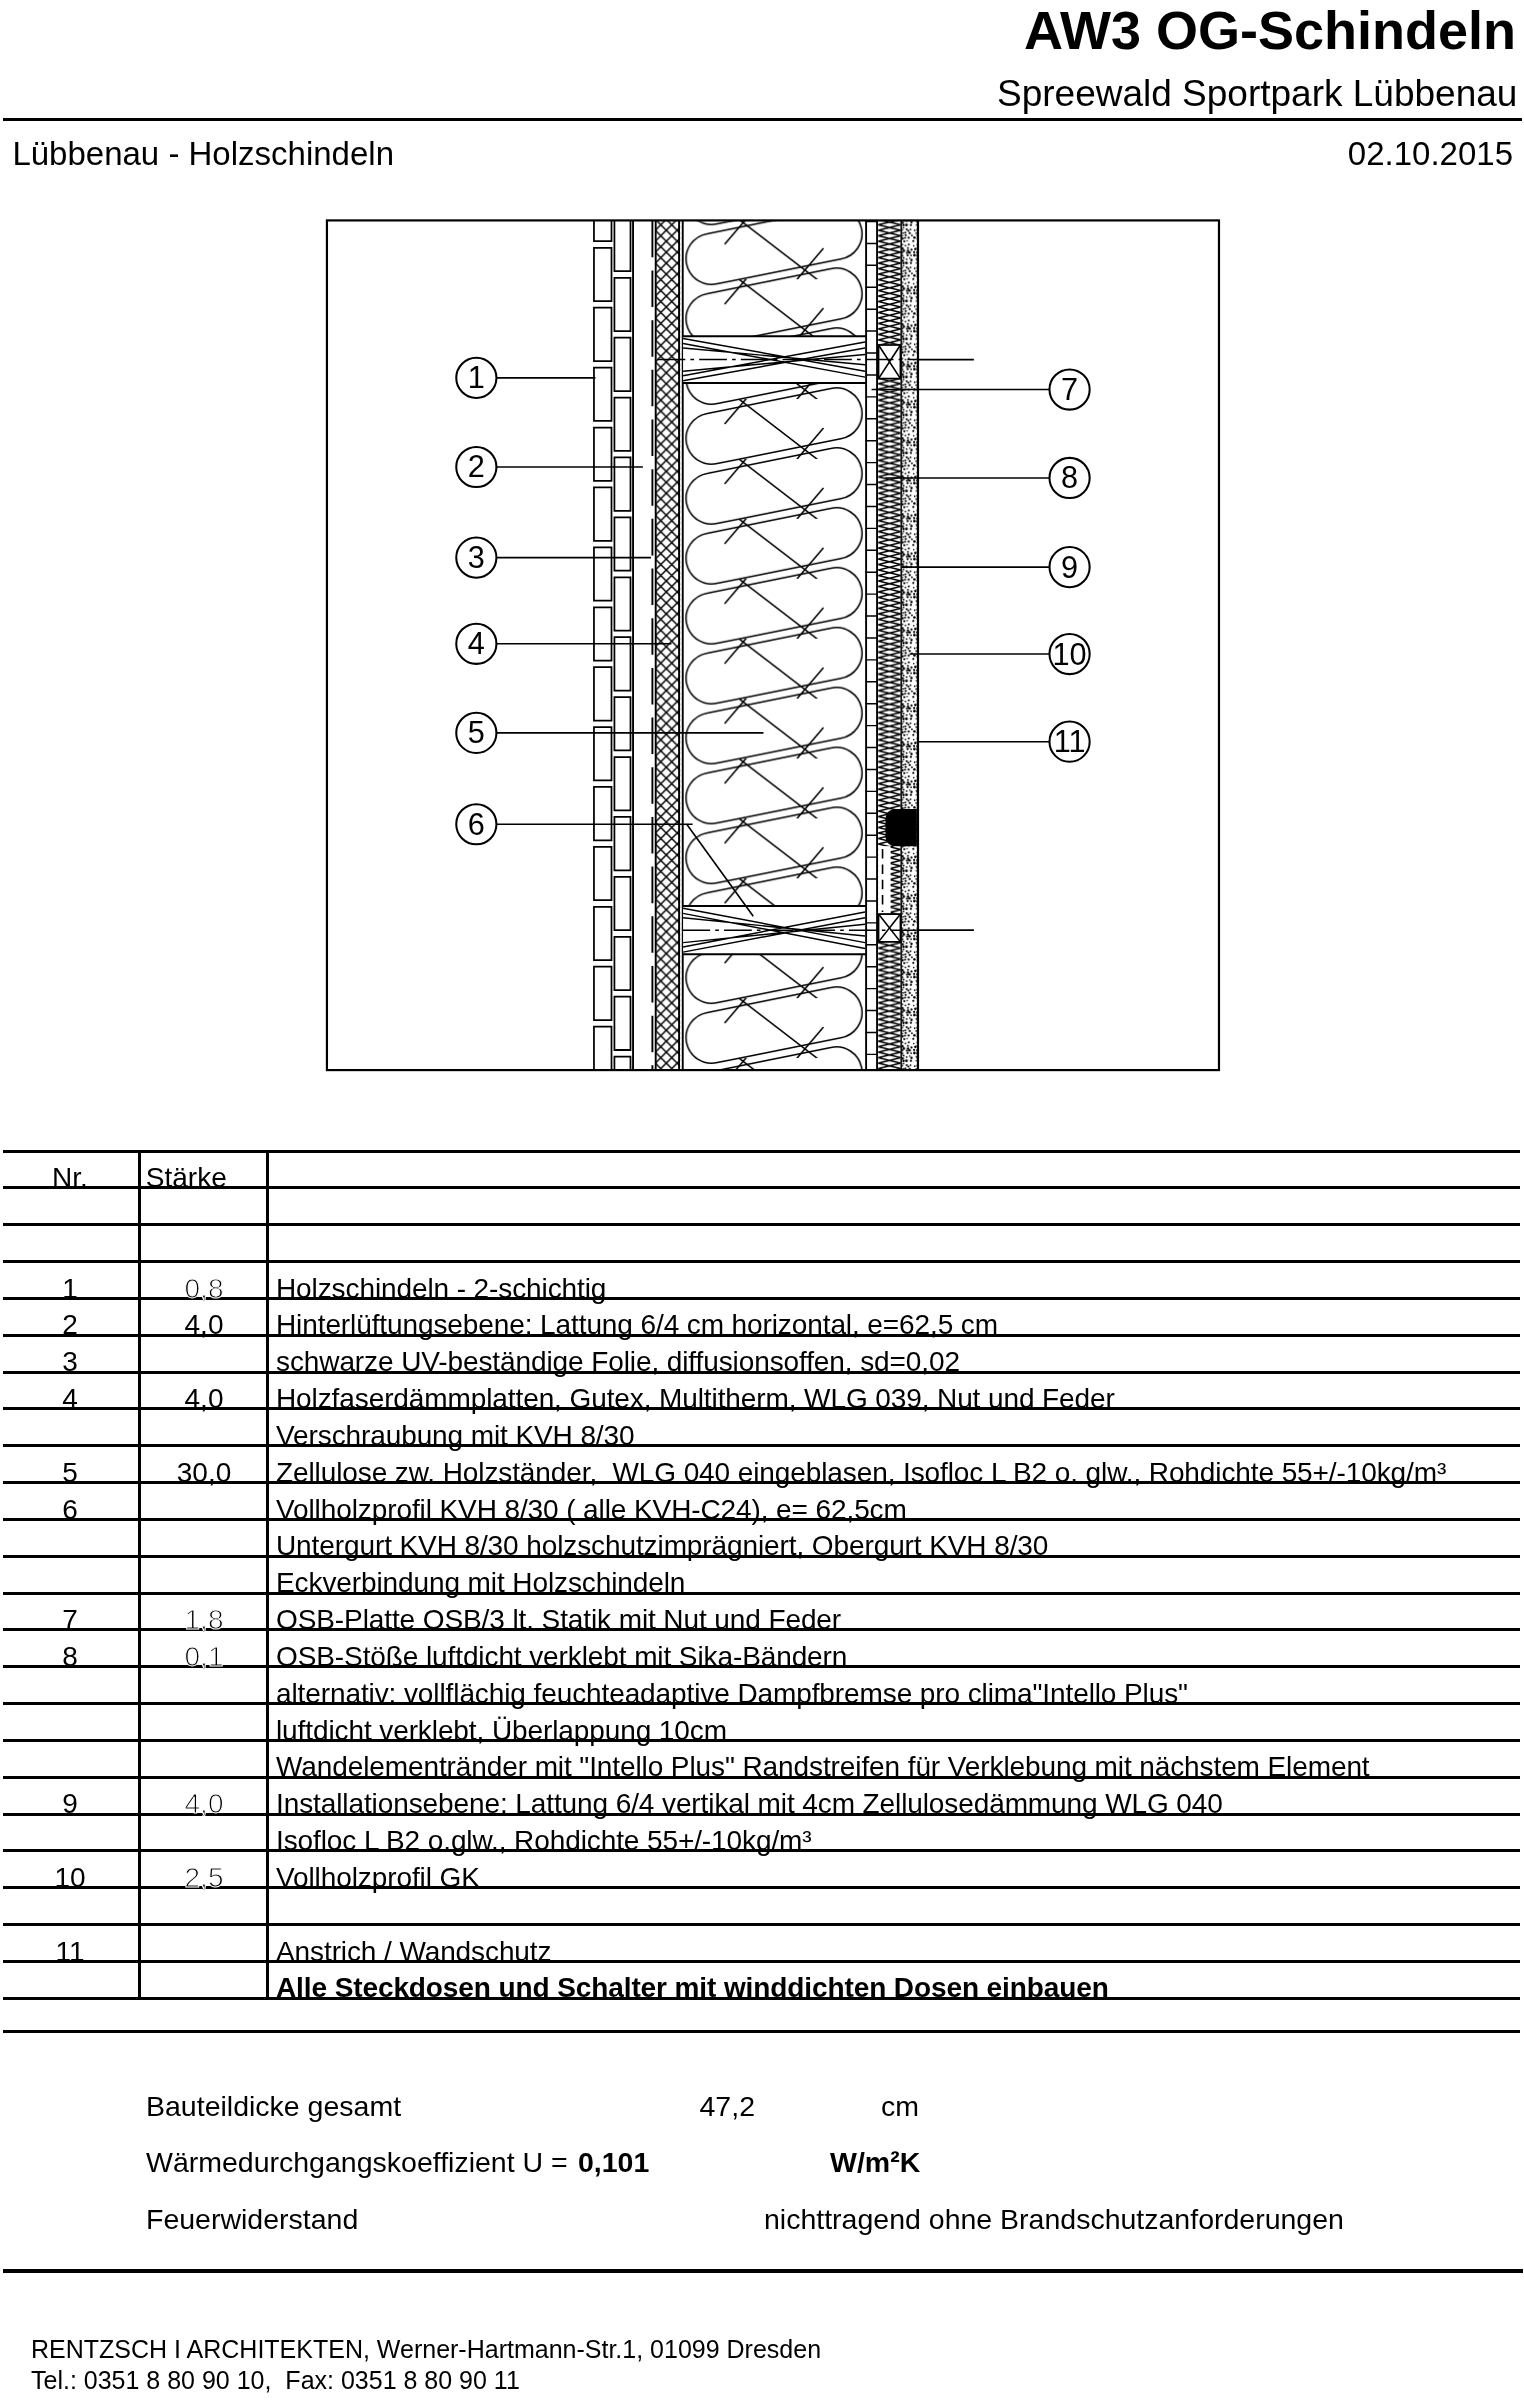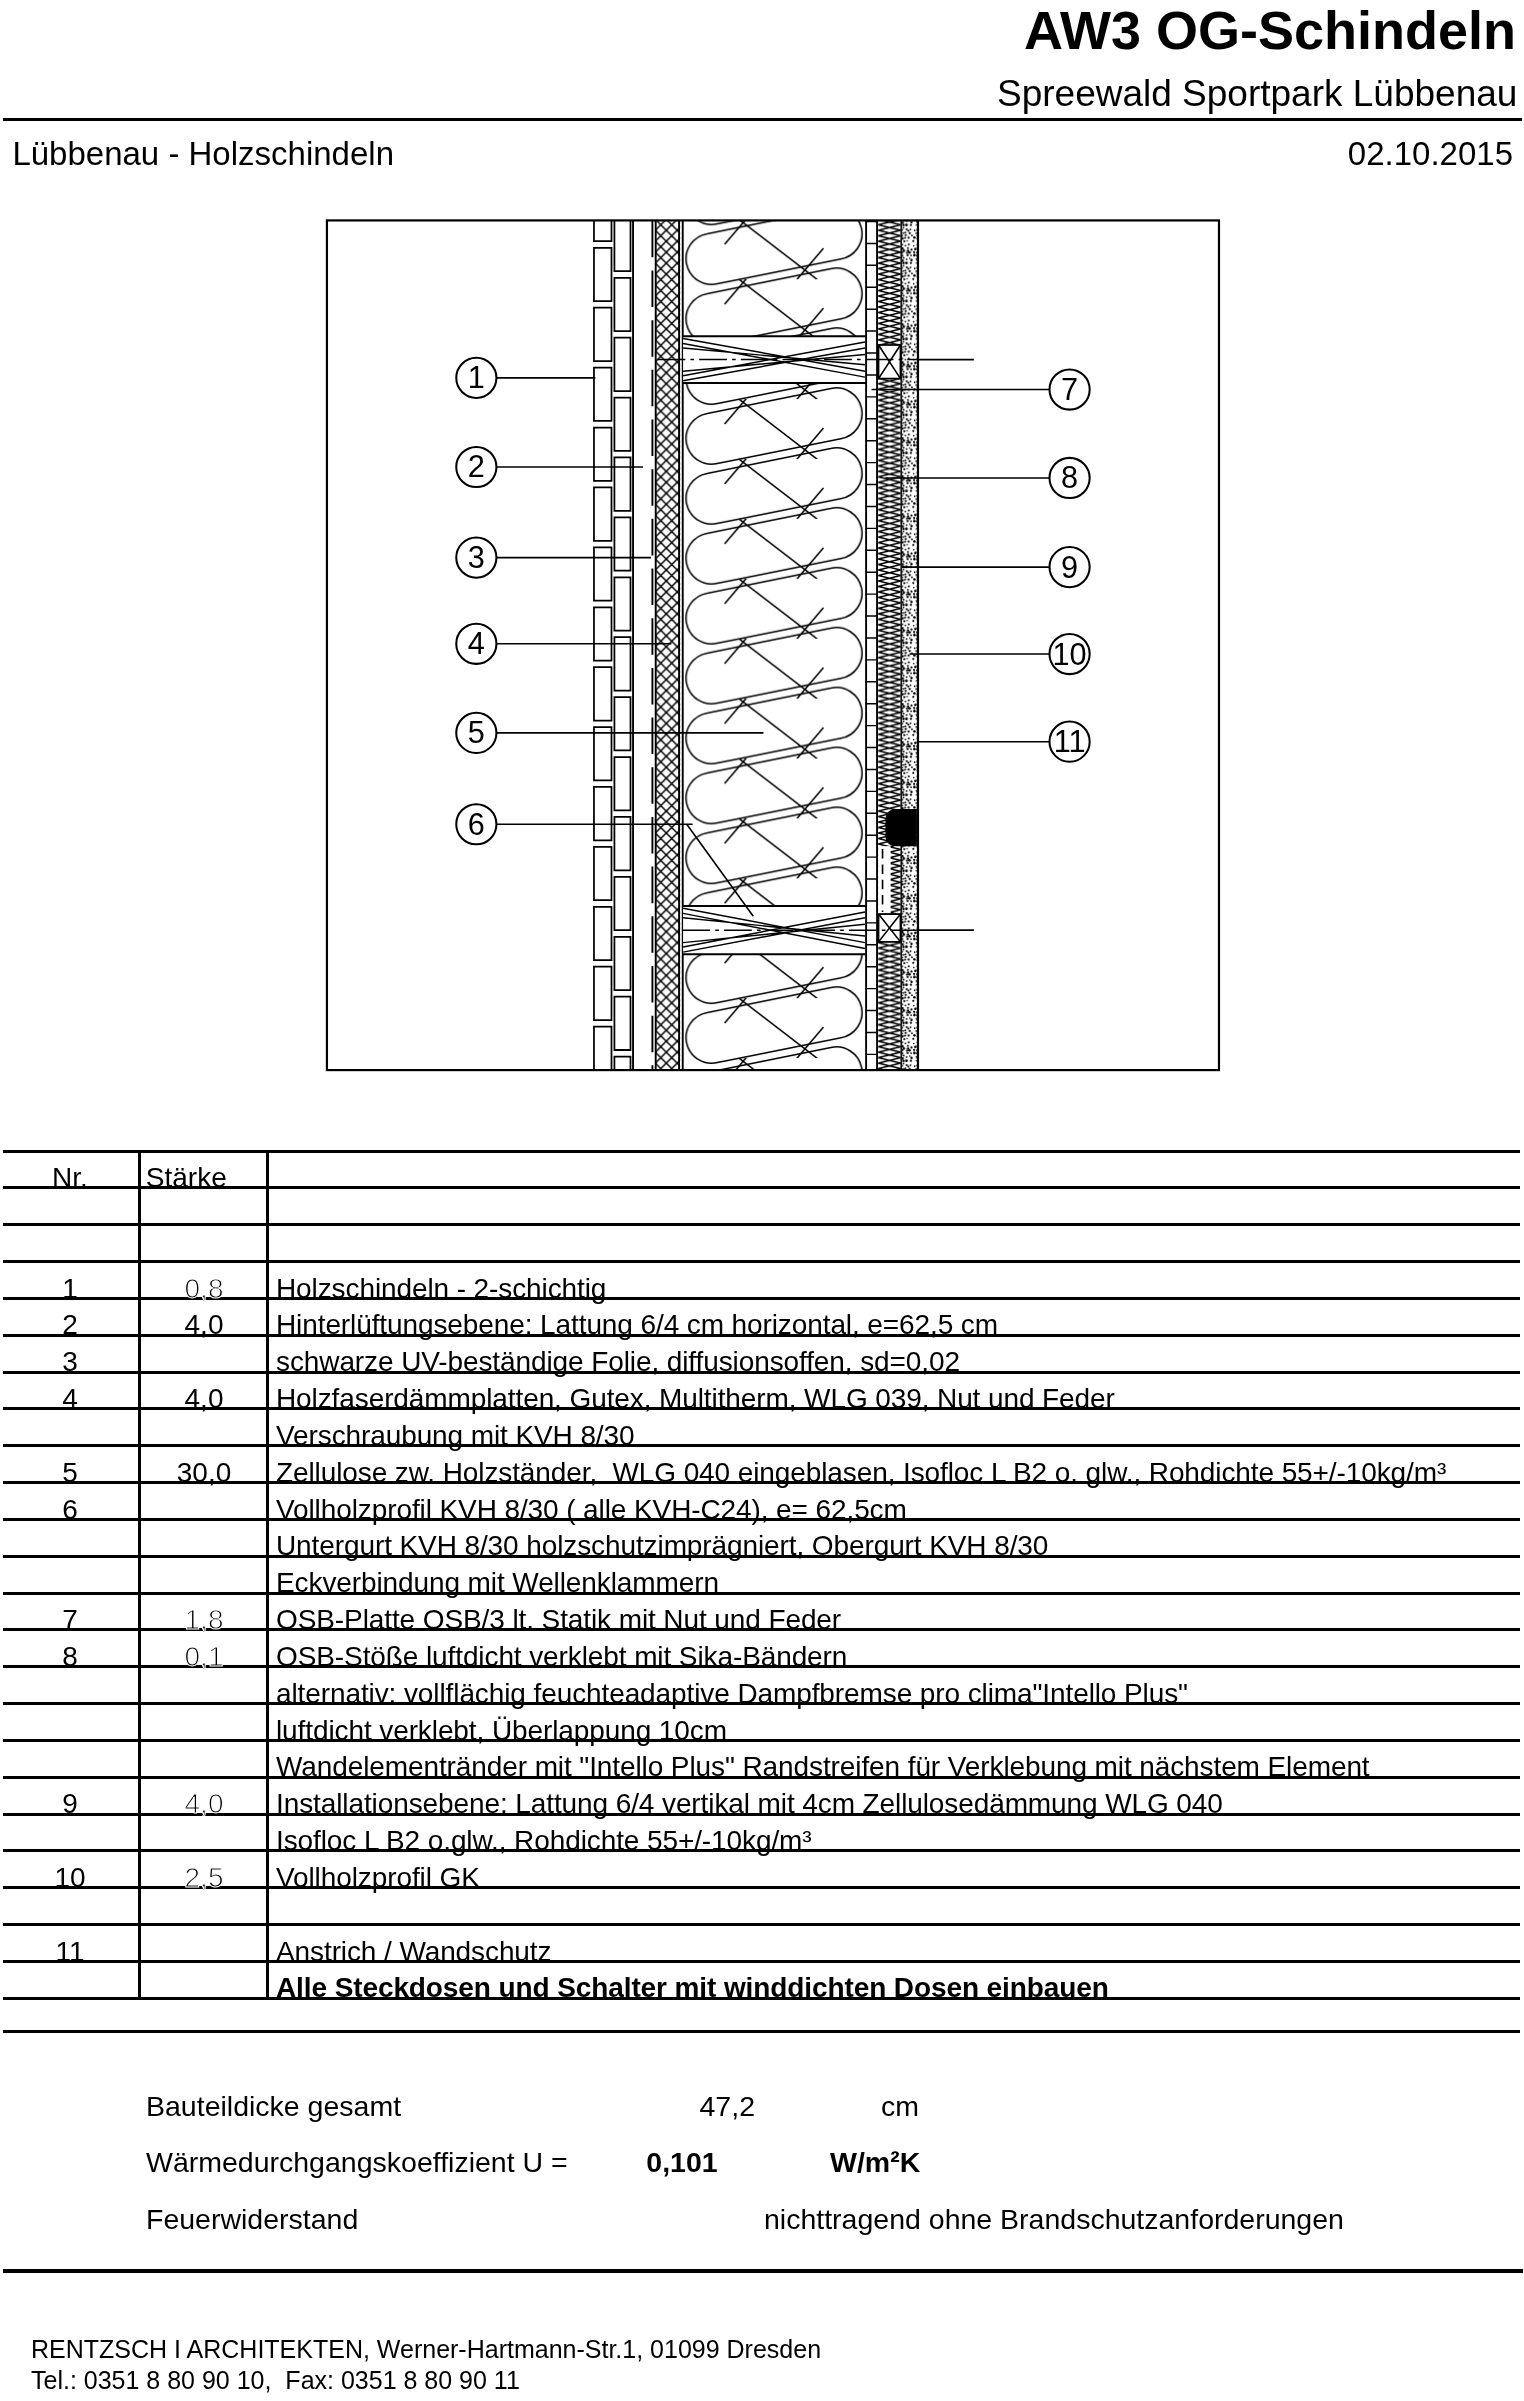--- a/index.html
+++ b/index.html
@@ -264,21 +264,21 @@
     <div class="ctx">Vollholzprofil KVH 8/30 ( alle KVH-C24), e= 62,5cm</div>
   </div>
 <div class="trow" style="top:1519px">
     <div class="cnr"></div>
     <div class="cst"></div>
     <div class="ctx">Untergurt KVH 8/30 holzschutzimprägniert, Obergurt KVH 8/30</div>
   </div>
 <div class="trow" style="top:1556px">
     <div class="cnr"></div>
     <div class="cst"></div>
-    <div class="ctx">Eckverbindung mit Wellenklammern</div>
+    <div class="ctx">Eckverbindung mit Holzschindeln</div>
   </div>
 <div class="trow" style="top:1593px">
     <div class="cnr">7</div>
     <div class="cst light">1,8</div>
     <div class="ctx">OSB-Platte OSB/3 lt. Statik mit Nut und Feder</div>
   </div>
 <div class="trow" style="top:1630px">
     <div class="cnr">8</div>
     <div class="cst light">0,1</div>
     <div class="ctx">OSB-Stöße luftdicht verklebt mit Sika-Bändern</div>
@@ -329,21 +329,21 @@
 <div class="hl" style="top:2030px"></div>
 
 <div style="position:absolute;top:2089px;left:0;width:1524px;font-size:28.5px;height:34px;display:flex;align-items:center">
     <span style="position:absolute;left:146px">Bauteildicke gesamt</span>
     <span style="position:absolute;left:609px;width:146px;text-align:right">47,2</span>
     <span style="position:absolute;left:881px">cm</span>
   </div>
 
 <div style="position:absolute;top:2145px;left:0;width:1524px;font-size:28.5px;height:34px;display:flex;align-items:center">
     <span style="position:absolute;left:146px">Wärmedurchgangskoeffizient U =</span>
-    <b style="position:absolute;left:609px;width:146px;text-align:center">0,101</b>
+    <b style="position:absolute;left:578px;width:146px;text-align:left">0,101</b>
     <b style="position:absolute;left:830px">W/m²K</b>
   </div>
 
 <div style="position:absolute;top:2202px;left:0;width:1524px;font-size:28.5px;height:34px;display:flex;align-items:center">
     <span style="position:absolute;left:146px">Feuerwiderstand</span>
     <span style="position:absolute;left:764px">nichttragend ohne Brandschutzanforderungen</span>
   </div>
 
 <div style="position:absolute;top:2269px;left:2.9px;width:1520px;height:3.7px;background:#000"></div>
 

